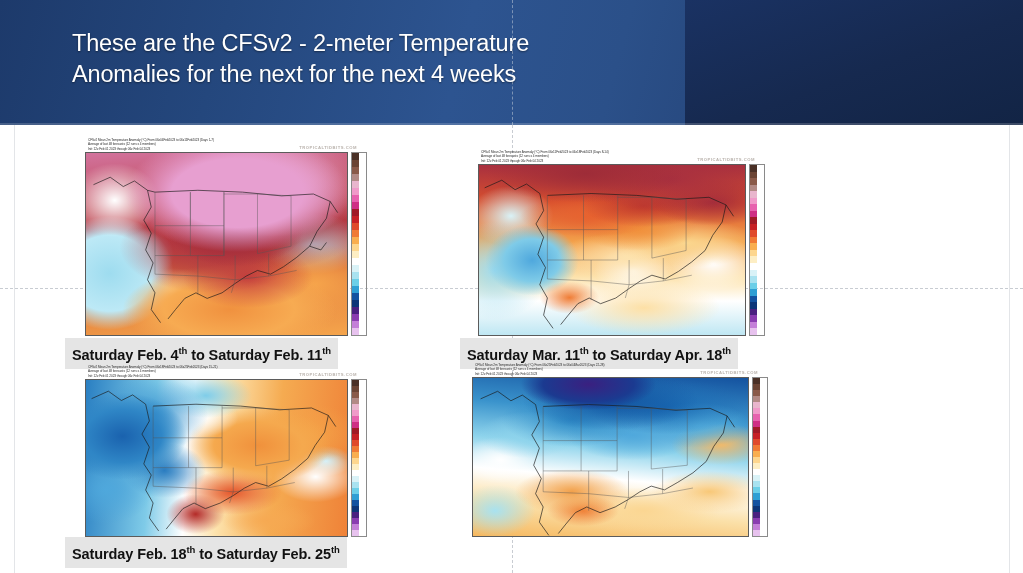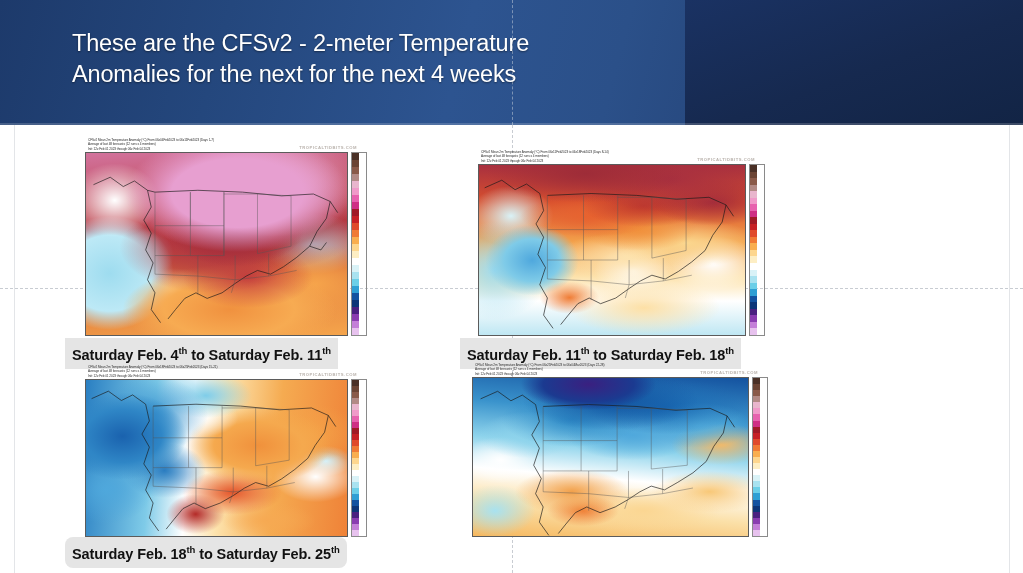--- a/index.html
+++ b/index.html
@@ -134,21 +134,21 @@
     font-size: 14.5px;
     font-weight: 700;
     line-height: 20px;
     padding: 3px 7px 4px 7px;
     letter-spacing: -.1px;
     white-space: nowrap;
   }
   .caption sup { font-size: 9.5px; vertical-align: super; }
   .caption.c1 { left: 65px;  top: 338px; }
   .caption.c2 { left: 460px; top: 338px; }
-  .caption.c3 { left: 65px;  top: 537px; border-radius: 8px; }
+  .caption.c3 { left: 65px;  top: 537px; }
   .caption.c4 { left: 460px; top: 537px; }
 </style>
 </head>
 <body>
 
 <div id="slide">
 
   <div class="header">
     <div class="header-rightpanel"></div>
     <div class="header-dashline"></div>
@@ -304,21 +304,21 @@
           <div class="sw" style="background:#2f9fd4"></div>
         <div class="sw" style="background:#1452a0"></div>
           <div class="sw" style="background:#0d3578"></div>
         <div class="sw" style="background:#4a2080"></div>
           <div class="sw" style="background:#8a3cb0"></div>
         <div class="sw" style="background:#c47fd8"></div>
           <div class="sw" style="background:#e7c2ee"></div>
       </div>
     </div>
   </div>
-  <div class="caption c2"><span>Saturday Feb. 11</span><sup>th</sup><span> to Saturday Feb. 18</span><sup>th</sup></div>
+  <div class="caption c2"><span>Saturday Mar. 11</span><sup>th</sup><span> to Saturday Apr. 18</span><sup>th</sup></div>
 
   <div class="panel p3">
     <div class="map-head"><span>CFSv2 Mean 2m Temperature Anomaly (°C) From 06z18Feb2023 to 06z25Feb2023 (Days 15-21)</span>
 <span>Average of last 48 forecasts (12 runs x 4 members)</span>
 <span>Init: 12z Feb 01 2023 through 06z Feb 04 2023</span>
       <div class="map-watermark">TROPICALTIDBITS.COM</div>
     </div>
     <div class="map-body">
       <div class="map-canvas">
         <div class="layer" style="background:

